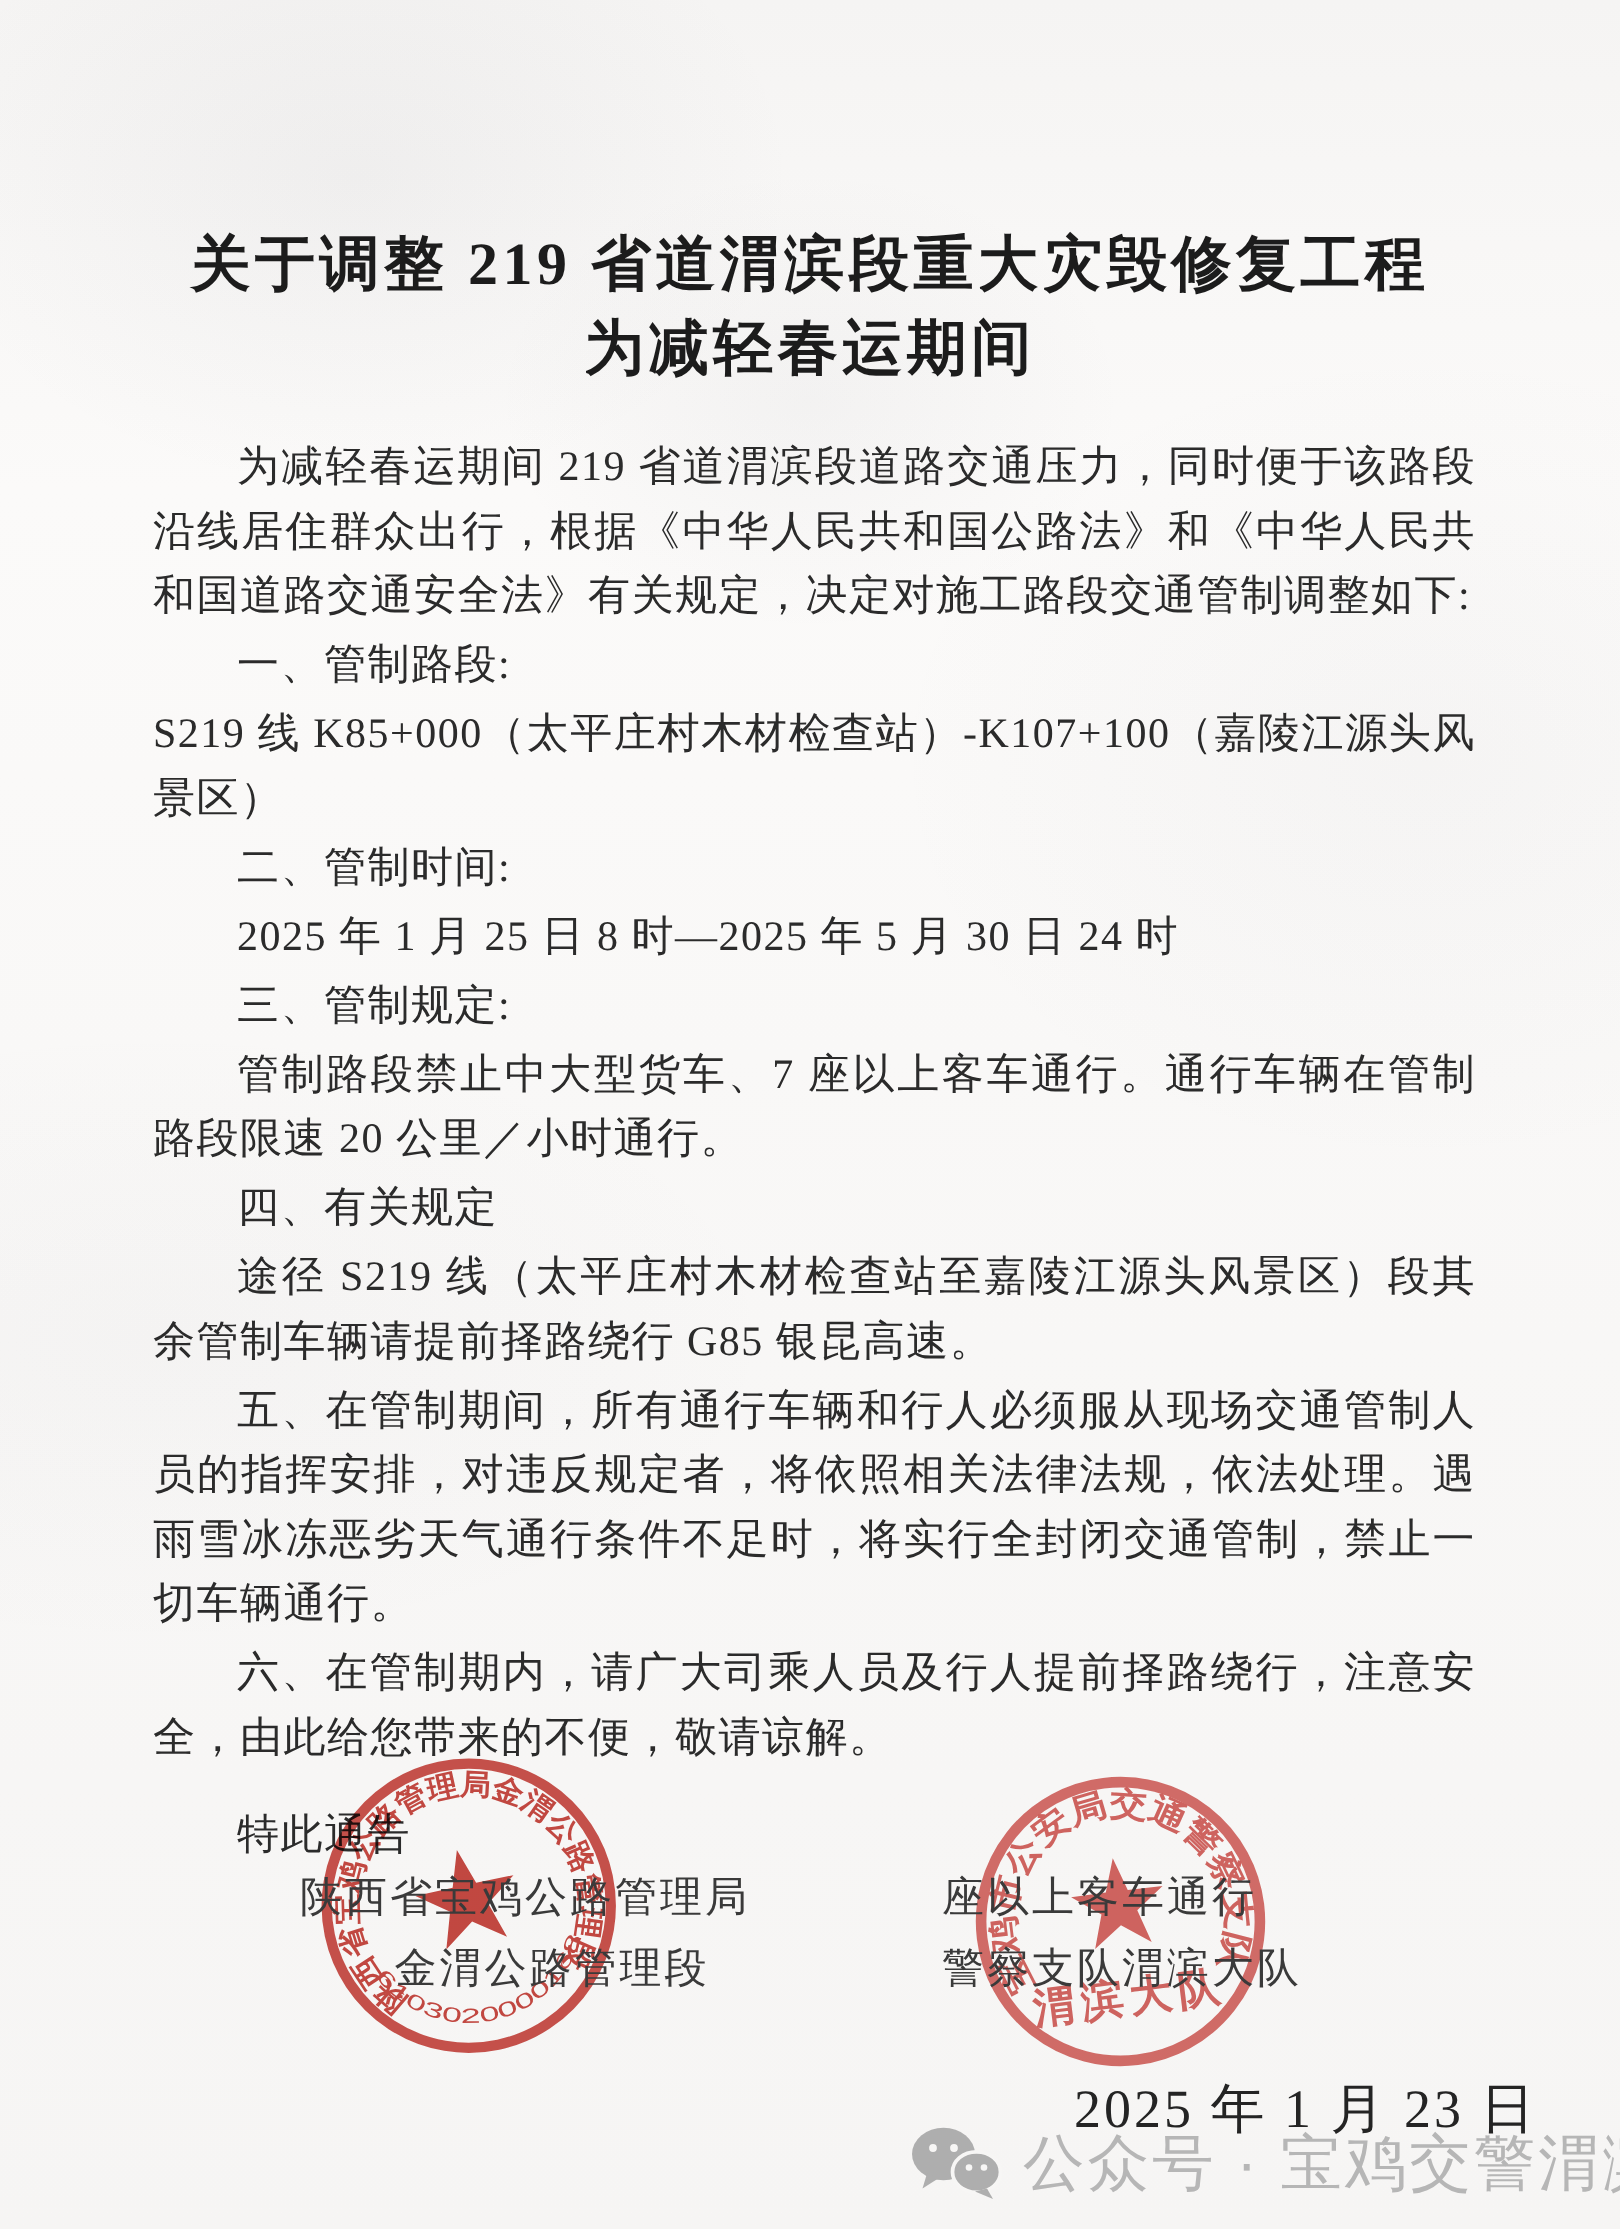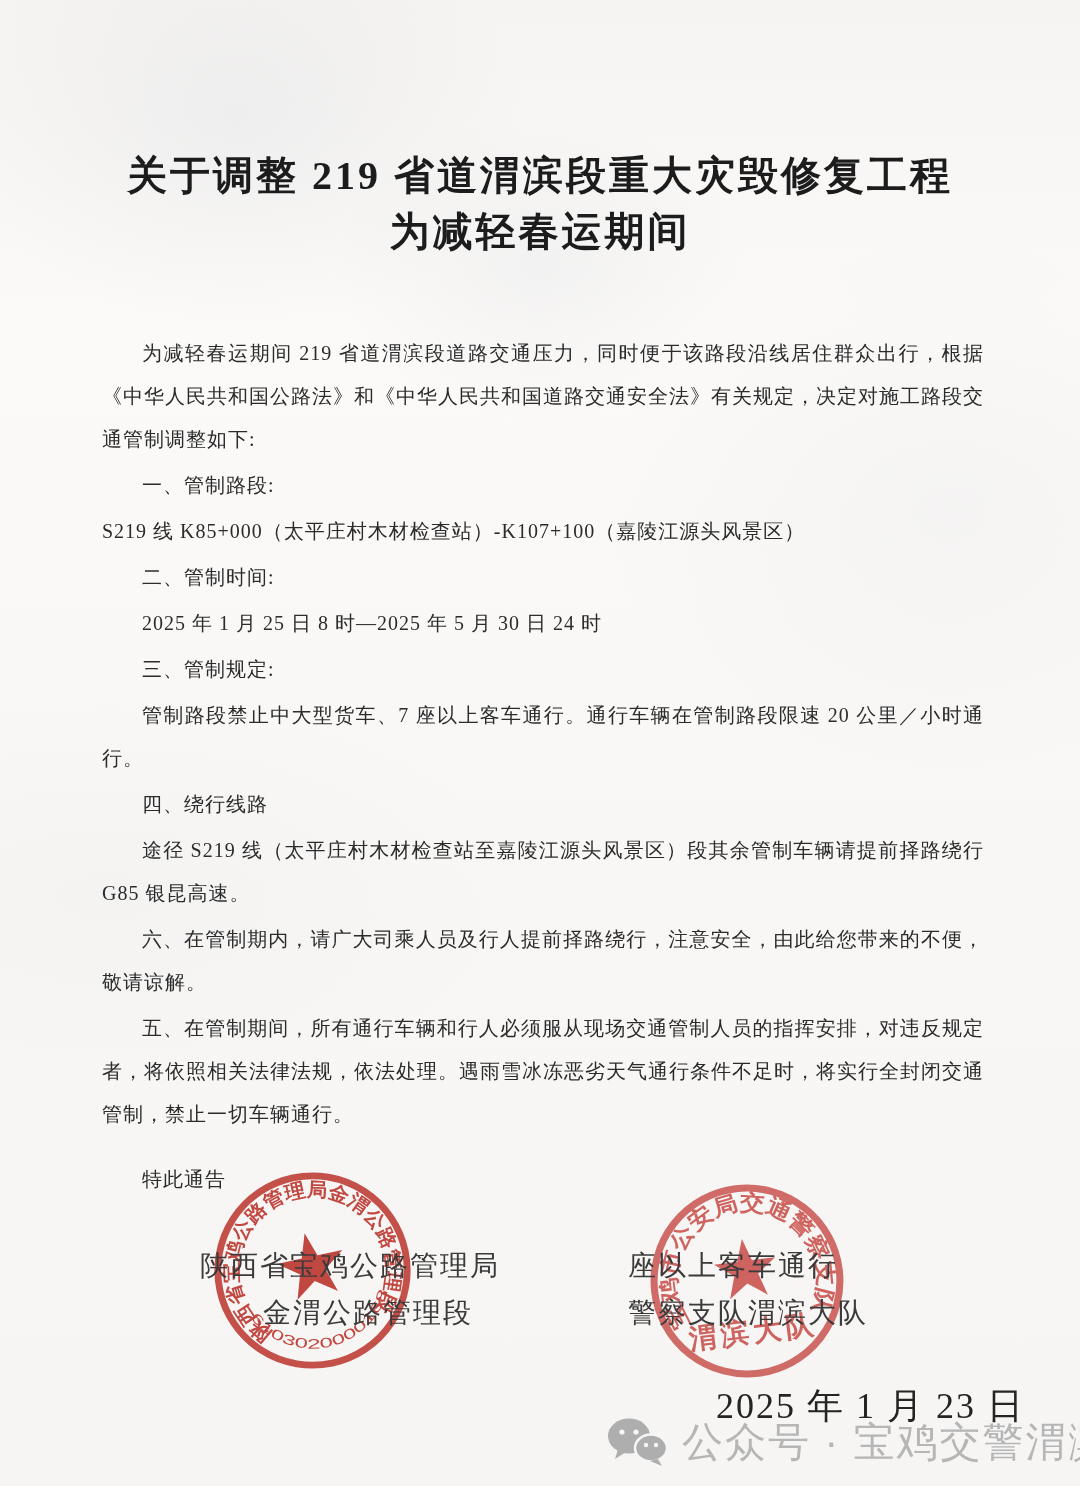--- a/index.html
+++ b/index.html
@@ -18,22 +18,22 @@
   }
 
   .doc-title {
     position:absolute; top:148px; left:0; width:100%;
     text-align:center; font-weight:bold; font-size:40px; line-height:56px;
     letter-spacing:3px; color:#1c1c1c;
   }
 
   .doc-body {
     position:absolute; top:290px; left:102px; width:882px;
-    font-size:20px; line-height:43px; color:#2b2b2b;
-    text-align:justify; letter-spacing:1px;margin-top:42px;
+    font-size:28px; line-height:43px; color:#2b2b2b;
+    text-align:justify; letter-spacing:1px;
   }
   .doc-body p { margin-bottom:3px; }
   .indent { text-indent:2em; }
   .noindent { text-indent:0; }
   .closing { margin-top:22px; }
 
   .seal { position:absolute; mix-blend-mode:multiply; opacity:0.92; }
   .seal-left  { left:210px; top:1168px; width:205px; height:205px; transform:rotate(-12deg); }
   .seal-right { left:646px; top:1180px; width:202px; height:202px; transform:rotate(-7deg); }
 
@@ -63,24 +63,24 @@
   </div>
 
   <div class="doc-body">
     <p class="indent">为减轻春运期间 219 省道渭滨段道路交通压力，同时便于该路段沿线居住群众出行，根据《中华人民共和国公路法》和《中华人民共和国道路交通安全法》有关规定，决定对施工路段交通管制调整如下:</p>
     <p class="indent">一、管制路段:</p>
     <p class="noindent">S219 线 K85+000（太平庄村木材检查站）-K107+100（嘉陵江源头风景区）</p>
     <p class="indent">二、管制时间:</p>
     <p class="indent">2025 年 1 月 25 日 8 时—2025 年 5 月 30 日 24 时</p>
     <p class="indent">三、管制规定:</p>
     <p class="indent">管制路段禁止中大型货车、7 座以上客车通行。通行车辆在管制路段限速 20 公里／小时通行。</p>
-    <p class="indent">四、绕行线路</p>
+    <p class="indent">四、有关规定</p>
     <p class="indent">途径 S219 线（太平庄村木材检查站至嘉陵江源头风景区）段其余管制车辆请提前择路绕行 G85 银昆高速。</p>
+    <p class="indent">五、在管制期间，所有通行车辆和行人必须服从现场交通管制人员的指挥安排，对违反规定者，将依照相关法律法规，依法处理。遇雨雪冰冻恶劣天气通行条件不足时，将实行全封闭交通管制，禁止一切车辆通行。</p>
     <p class="indent">六、在管制期内，请广大司乘人员及行人提前择路绕行，注意安全，由此给您带来的不便，敬请谅解。</p>
-    <p class="indent">五、在管制期间，所有通行车辆和行人必须服从现场交通管制人员的指挥安排，对违反规定者，将依照相关法律法规，依法处理。遇雨雪冰冻恶劣天气通行条件不足时，将实行全封闭交通管制，禁止一切车辆通行。</p>
     <p class="indent closing">特此通告</p>
   </div>
 
   <div class="sig sig-left">
     <div class="line1">陕西省宝鸡公路管理局</div>
     <div class="line2">金渭公路管理段</div>
   </div>
 
   <div class="sig sig-right">
     <div class="line1">座以上客车通行</div>

